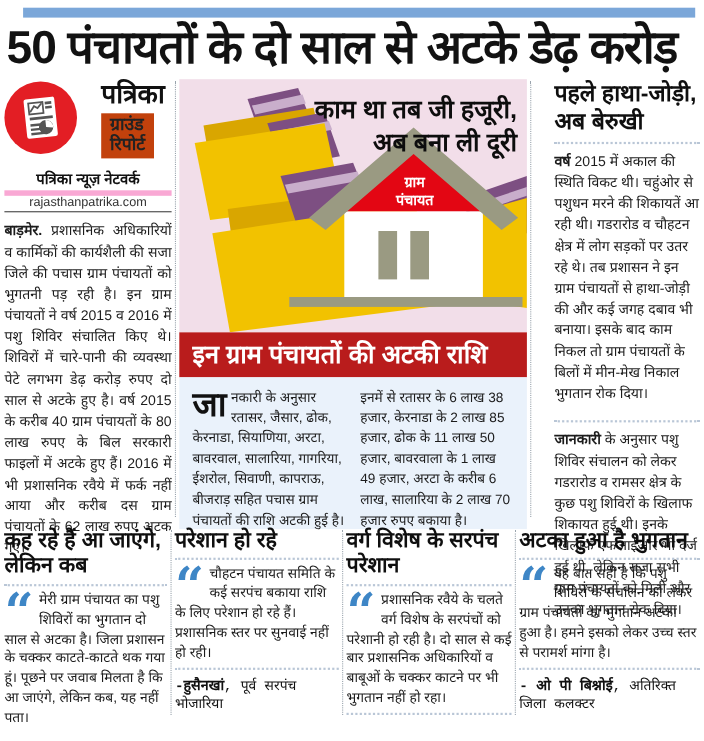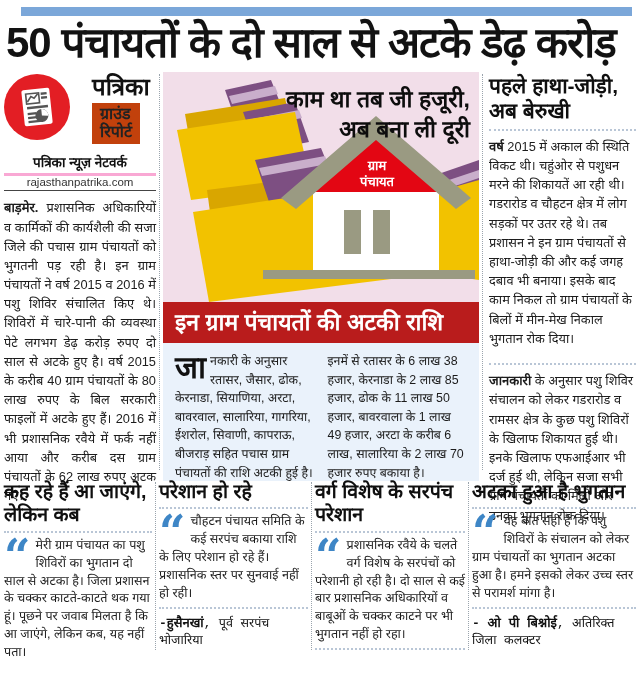--- a/index.html
+++ b/index.html
@@ -9,32 +9,32 @@
   
   .kicker-row { display:flex; align-items:center; padding:7px 6px 0 8px; }
   .kicker { color:#e0262d; font-weight:bold; font-size:20px; white-space:nowrap; }
   .kicker-bar { flex:1; height:9px; background:#7ba7d9; margin-left:13px; margin-right:2px; }
   .headline { font-size:42px; font-weight:bold; color:#121212; padding:3px 6px 0 6px; letter-spacing:-1px; line-height:1.12; white-space:nowrap; }
 
   
   .main-row { display:flex; padding:0 4px; margin-top:6px; height:400px; }
   .vdiv { border-left:1px dotted #9aa4ad; margin:2px 3px; }
   .col-left { width:152px; }
-  .col-right { flex:1; padding-left:3px; }
+  .col-right { flex:1; padding-left:3px;margin-left:15px; }
 
   
   .logo-row { display:flex; align-items:flex-start; margin-top:2px; }
   .logo-circle { width:66px; height:66px; border-radius:50%; background:#e31e24; flex:none;
                  display:flex; align-items:center; justify-content:center; }
   .brand-block { margin-left:22px; }
   .brand { font-size:24px; font-weight:bold; color:#111; line-height:1.05; }
   .brand-sub { background:#c2410c; color:#222; font-size:16px; font-weight:bold;
                padding:2px 8px 3px; line-height:1.12; display:inline-block; margin-top:4px; }
   .byline { text-align:center; font-weight:bold; font-size:13.5px; margin-top:9px; padding-bottom:2px; color:#111; }
-  .website { text-align:center; font-size:11.5px; color:#333; border-top:3px solid #f9a8d4;
+  .website { text-align:center; font-size:11.5px; color:#333; border-top:5px solid #f9a8d4;
              border-bottom:1px solid #444; padding:0 0 2px; }
   .body-text { font-size:12.8px; line-height:1.5; text-align:justify; margin-top:7px; color:#1c1c1c; }
   .body-text b { font-size:13px; }
 
   
   .panel { width:316px; flex:none; }
   .illus { height:230px; background:#f2dee9; position:relative; }
   .illus svg { position:absolute; left:0; top:0; }
   .illus-headline { position:absolute; top:12px; right:9px; text-align:right;
                     font-size:23px; font-weight:bold; line-height:1.32; color:#0d0d0d; }

